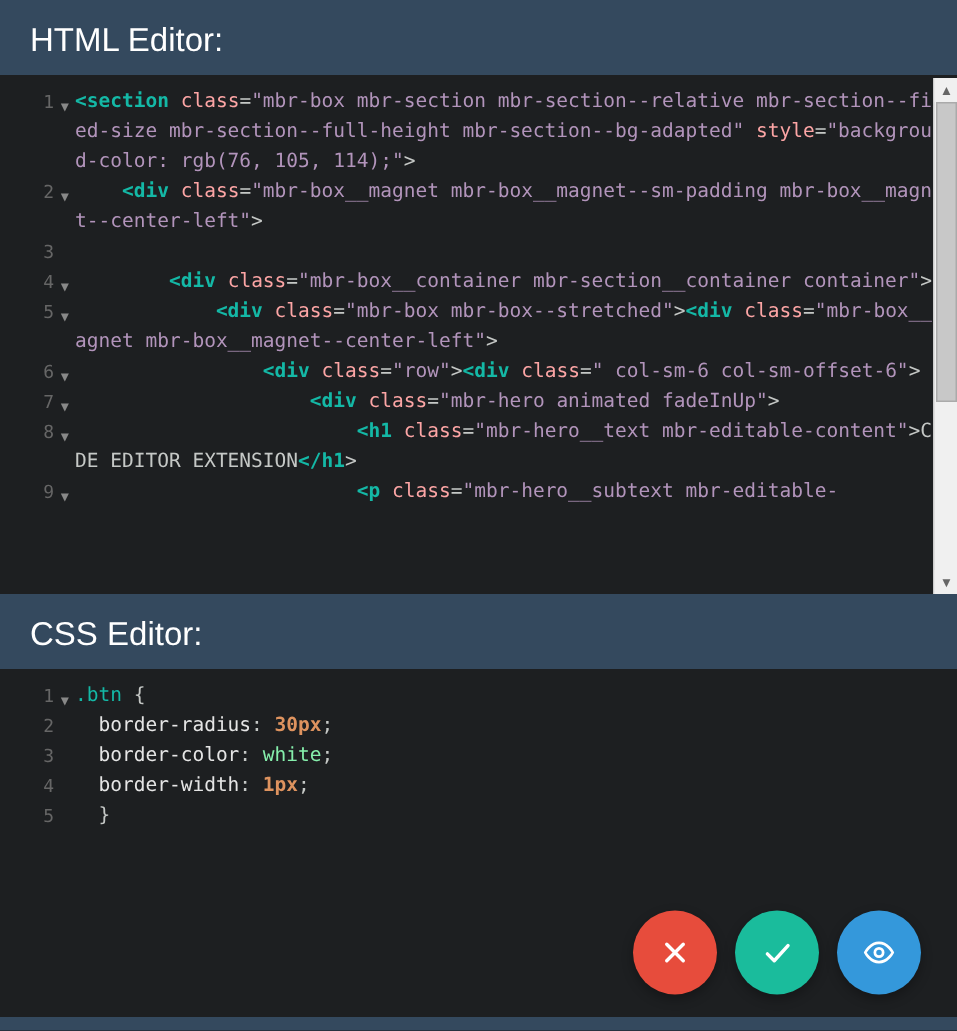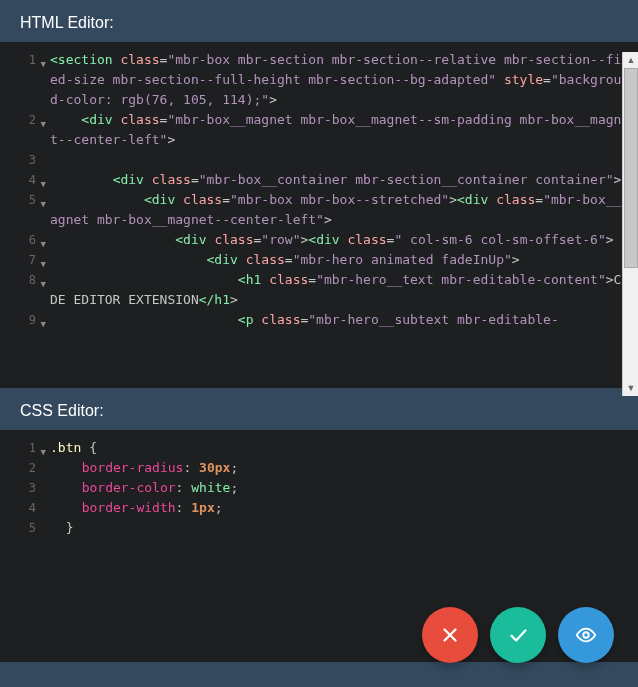--- a/index.html
+++ b/index.html
@@ -7,21 +7,21 @@
   width: 638px;
   height: 687px;
   background: #34495e;
   font-family: "Helvetica Neue", Arial, sans-serif;
   overflow: hidden;
   position: relative;
 }
 .header {
   padding: 14px 20px 10px;
   color: #fff;
-  font-size: 16px;
+  font-size: 22px;
   font-weight: 400;
 }
 .editor-pane {
   background: #1d1f21;
   font-family: "Menlo", "Consolas", monospace;
   font-size: 13px;
   line-height: 20px;
   position: relative;
 }
 .html-pane {
@@ -60,28 +60,28 @@
 .code-area {
   margin-left: 42px;
   padding: 8px 8px 8px 8px;
   color: #c5c8c6;
   white-space: pre-wrap;
   word-break: break-all;
 }
 .code-line {
   min-height: 20px;
 }
-.t-tag { color: #86efac; }
+.t-tag { color: #14b8a6; font-weight: bold; }
 .t-attr { color: #fca5a5; }
 .t-eq { color: #c5c8c6; }
 .t-str { color: #b294bb; }
 .t-bracket { color: #c5c8c6; }
 .t-punct { color: #c5c8c6; }
-.t-sel { color: #fef9c3; }
-.t-prop { color: #ec4899; margin-left: 16px; }
+.t-sel { color: #14b8a6; }
+.t-prop { color: #e5e5e5; }
 .t-val { color: #86efac; }
 .t-num { color: #de935f; font-weight: bold; }
 .t-text { color: #c5c8c6; }
 .scrollbar-track {
   position: absolute;
   right: 0;
   top: 52px;
   width: 16px;
   height: 344px;
   background: #f0f0f0;

